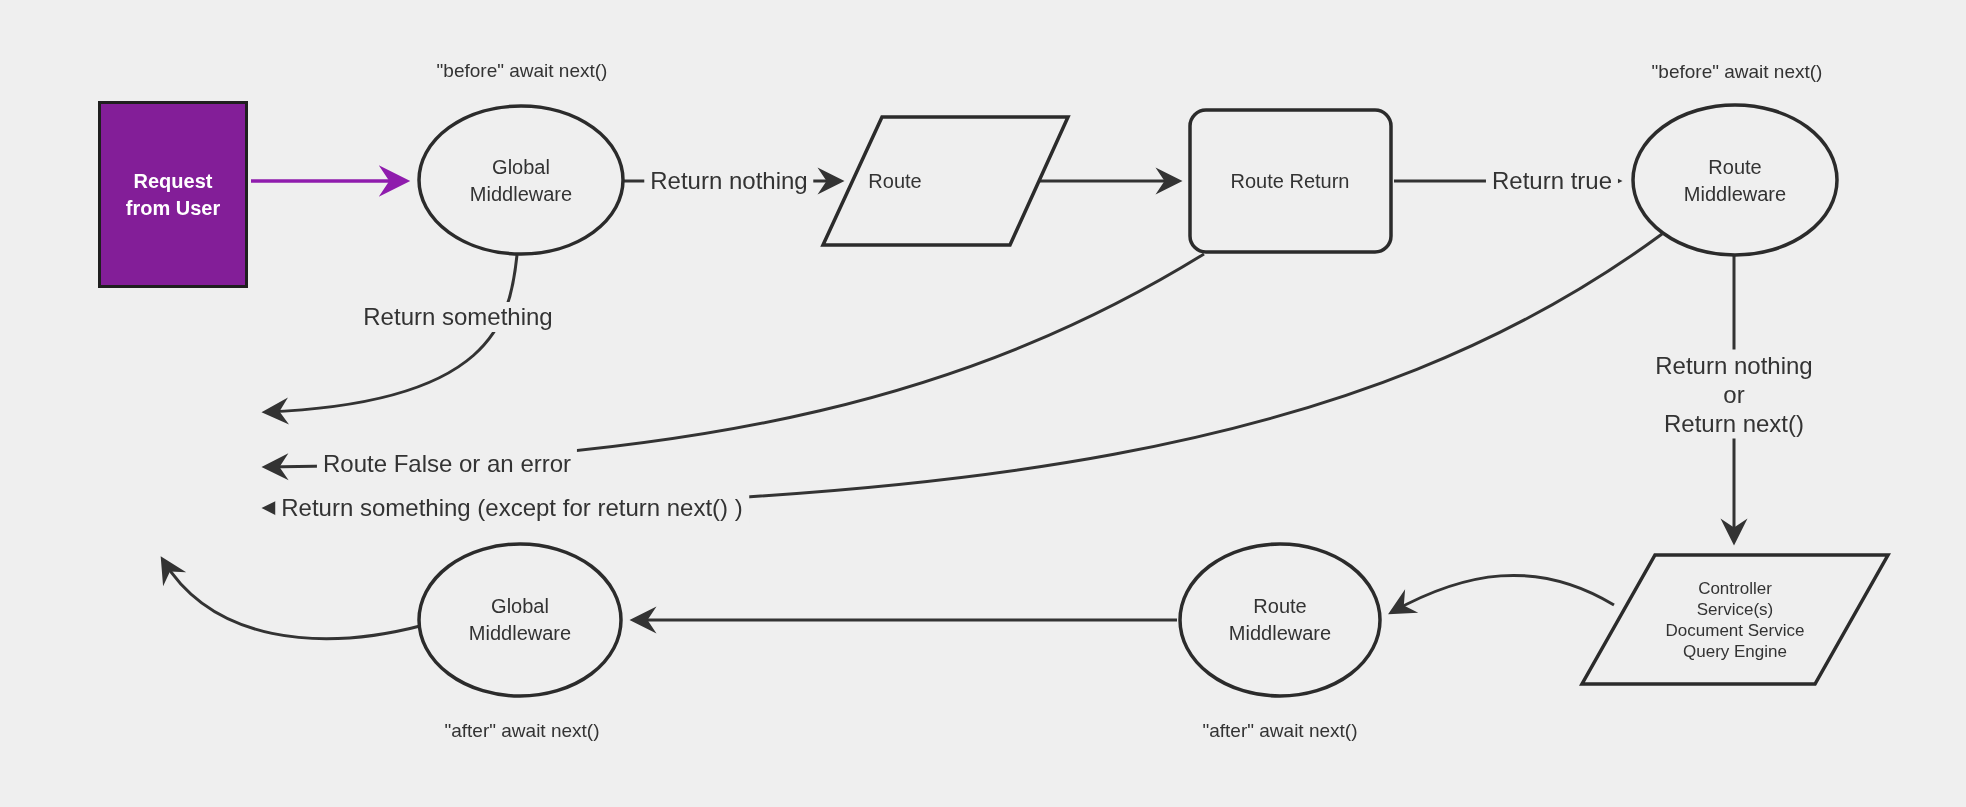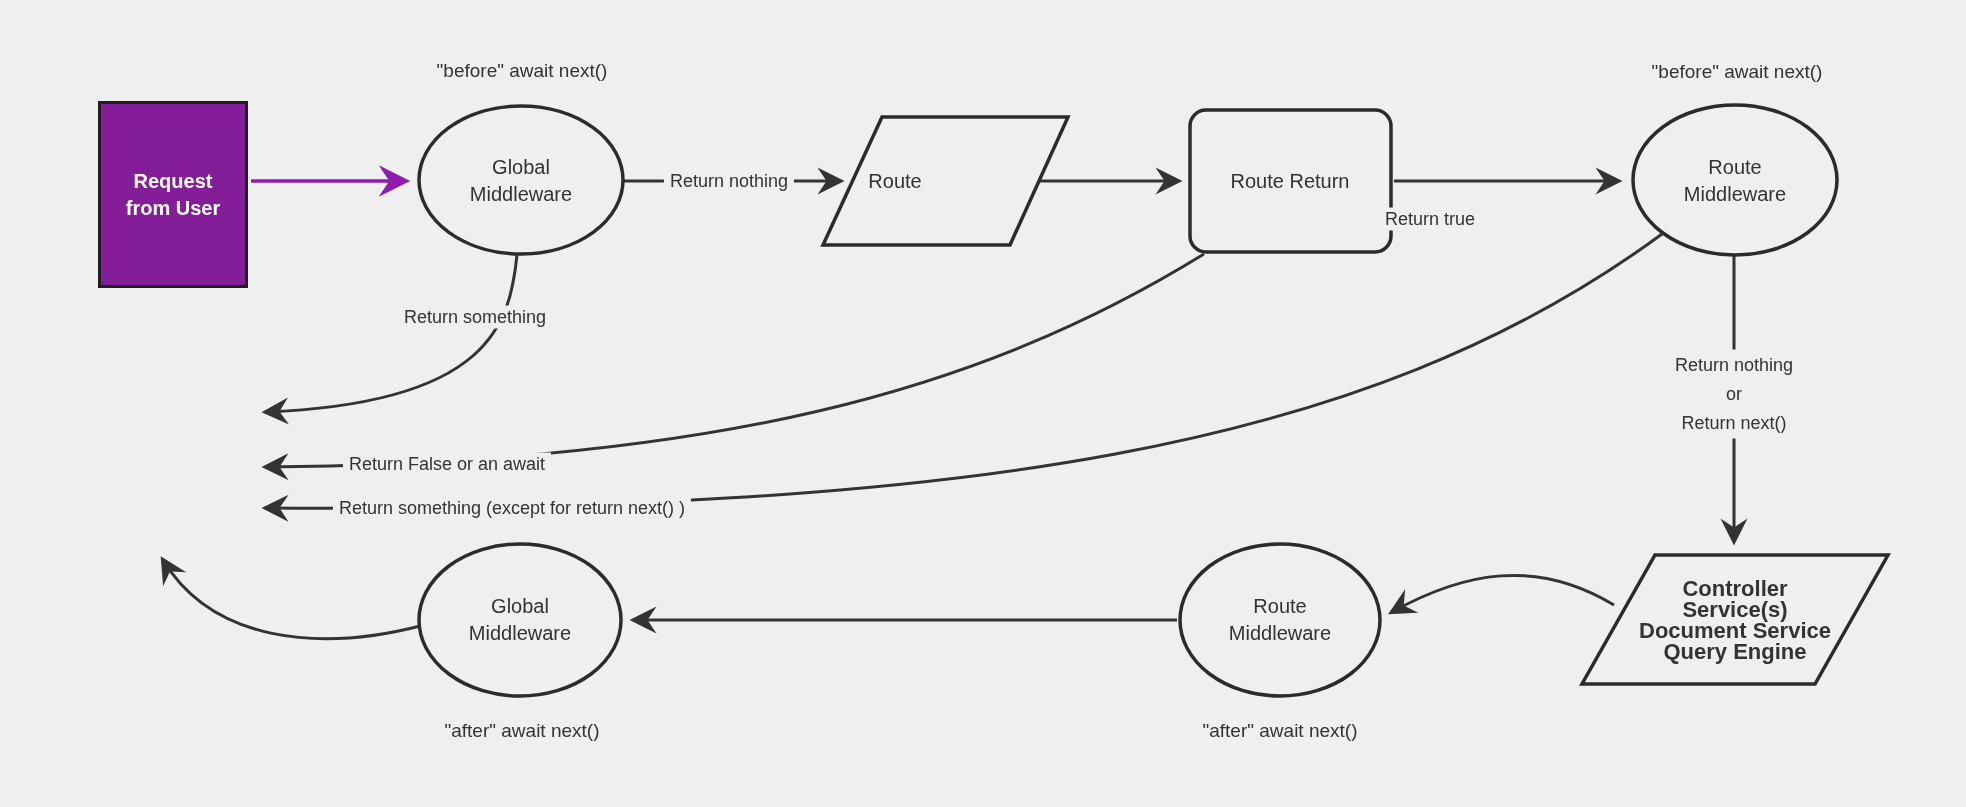--- a/index.html
+++ b/index.html
@@ -22,24 +22,24 @@
     box-sizing:border-box;
     display:flex;align-items:center;justify-content:center;
     color:#ffffff;font-weight:bold;font-size:20px;line-height:27px;
     text-align:center;padding:0 10px;
   }
   .node-label{
     position:absolute;transform:translate(-50%,-50%);
     color:#333333;font-size:20px;line-height:27px;
     text-align:center;width:150px;
   }
-  .node-label.small{font-size:22px;line-height:21px;width:200px;white-space:pre-line;font-weight:bold;}
+  .node-label.small{font-size:17px;line-height:21px;width:200px;white-space:pre-line;}
   .edge-label{
     position:absolute;transform:translate(-50%,-50%);
-    color:#333333;font-size:18px;white-space:nowrap;
+    color:#333333;font-size:24px;white-space:nowrap;
     background:#efefef;padding:1px 6px;text-align:center;
   }
   .edge-label.multiline{white-space:pre-line;line-height:29px;}
   .annotation{
     position:absolute;transform:translate(-50%,-50%);
     color:#333333;font-size:19px;white-space:nowrap;
   }
 </style>
 </head>
 <body>
@@ -86,23 +86,23 @@
   <div class="node-label" style="left:1290px;top:181px;white-space:nowrap;">Route Return</div>
   <div class="node-label" style="left:1735px;top:181px;">Route Middleware</div>
   <div class="node-label small" style="left:1735px;top:620px;">Controller
 Service(s)
 Document Service
 Query Engine</div>
   <div class="node-label" style="left:1280px;top:620px;">Route Middleware</div>
   <div class="node-label" style="left:520px;top:620px;">Global Middleware</div>
 
   <div class="edge-label" style="left:729px;top:181px;">Return nothing</div>
-  <div class="edge-label" style="left:1430px;top:181px;margin-top:38px;">Return true</div>
-  <div class="edge-label" style="left:475px;top:317px;">Return something</div>
-  <div class="edge-label" style="left:447px;top:464px;">Return False or an await</div>
+  <div class="edge-label" style="left:1552px;top:181px;">Return true</div>
+  <div class="edge-label" style="left:458px;top:317px;">Return something</div>
+  <div class="edge-label" style="left:447px;top:464px;">Route False or an error</div>
   <div class="edge-label" style="left:512px;top:508px;">Return something (except for return next() )</div>
   <div class="edge-label multiline" style="left:1734px;top:394px;">Return nothing
 or
 Return next()</div>
 
   <div class="annotation" style="left:522px;top:71px;">"before" await next()</div>
   <div class="annotation" style="left:1737px;top:72px;">"before" await next()</div>
   <div class="annotation" style="left:1280px;top:731px;">"after" await next()</div>
   <div class="annotation" style="left:522px;top:731px;">"after" await next()</div>
 

